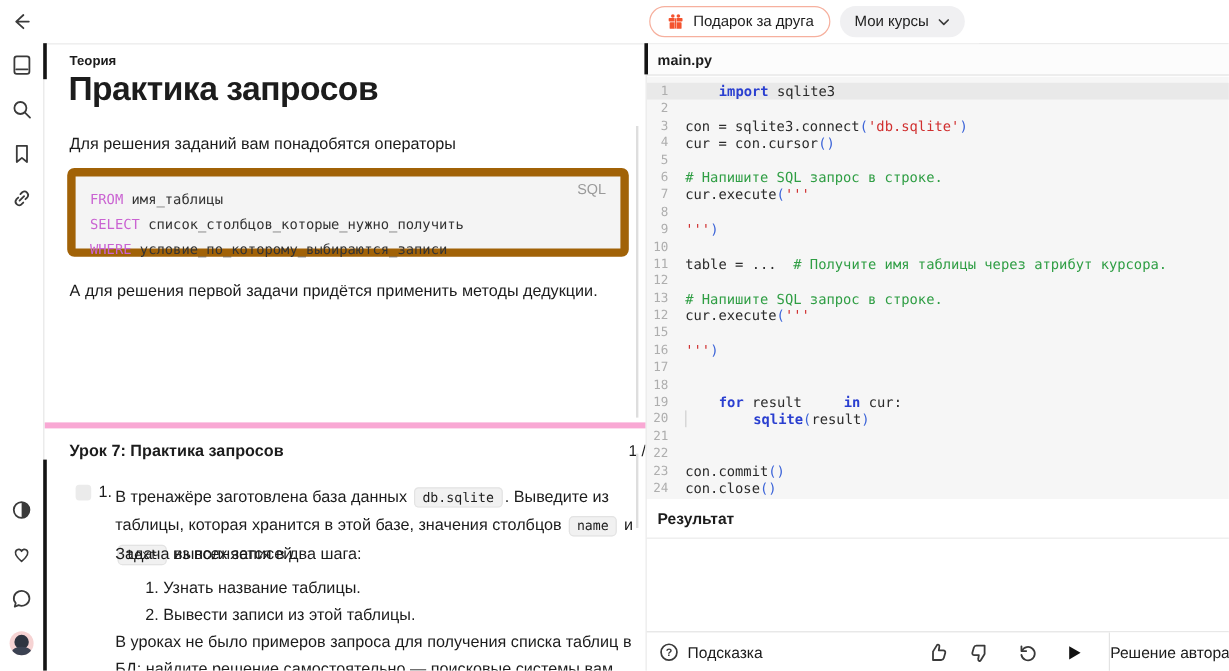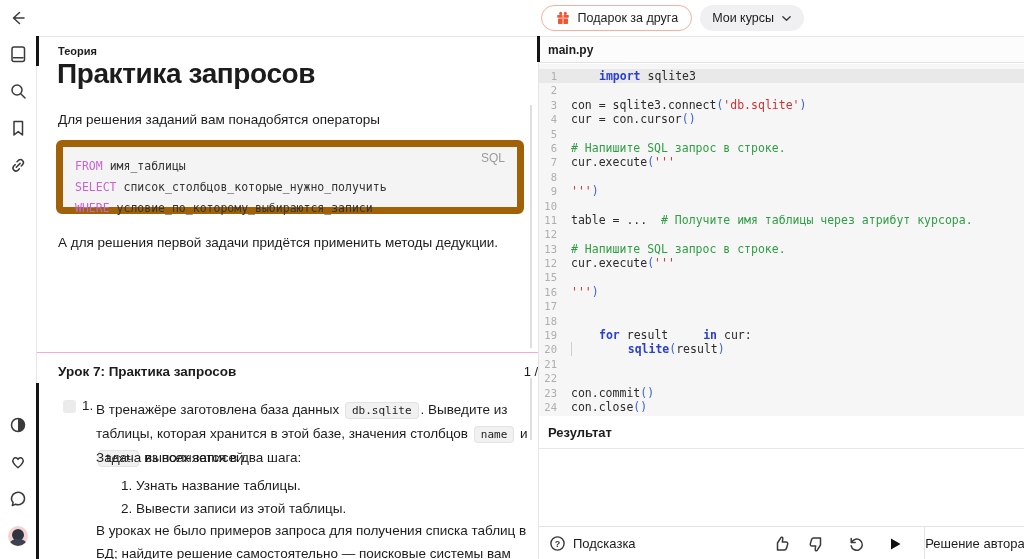--- a/index.html
+++ b/index.html
@@ -31,21 +31,21 @@
   .theory { position:absolute; left:37px; top:36px; width:500px; height:316px; background:#fff; border-top:1px solid #e6e6e6; }
   .theory-label { position:absolute; left:21px; top:8px; font-size:11px; font-weight:bold; }
   .theory-title { position:absolute; left:20px; top:21px; font-size:28px; font-weight:bold; letter-spacing:-0.4px; }
   .theory-intro { position:absolute; left:21px; top:75px; font-size:13.5px; }
   .sql-block { position:absolute; left:19px; top:103px; width:468px; height:74px; background:#f4f4f4; border:7px solid #a16207; border-radius:6px; }
   .sql-lang { position:absolute; right:12px; top:4px; font-size:12px; color:#9a9a9a; }
   .sql-code { position:absolute; left:12px; top:9px; font-family:"DejaVu Sans Mono", monospace; font-size:11.5px; line-height:21px; white-space:pre; }
   .theory-outro { position:absolute; left:21px; top:198px; font-size:13.5px; }
 
   
-  .lesson { position:absolute; left:37px; top:352px; width:570px; height:207px; background:#fff; border-top:1px solid #f9a8d4; overflow:hidden; }
+  .lesson { position:absolute; left:37px; top:352px; width:570px; height:207px; background:#fff; border-top:5px solid #f9a8d4; overflow:hidden; }
   .lesson-title { position:absolute; left:21px; top:11px; font-size:13.5px; font-weight:bold; }
   .lesson-pagination { position:absolute; right:58px; top:11px; font-size:13px; }
   .lesson-collapse { position:absolute; right:22px; top:10px; width:18px; height:18px; background:none; border:none; cursor:pointer; }
   .task-checkbox { position:absolute; left:26px; top:47px; width:13px; height:13px; background:#ebebeb; border:none; border-radius:3px; cursor:pointer; }
   .task-number { position:absolute; left:45px; top:45px; font-size:13.5px; }
   .task-text { position:absolute; left:59px; top:45px; width:442px; font-size:13.5px; line-height:23px; }
   .chip { font-family:"DejaVu Sans Mono", monospace; font-size:11px; background:#f1f1f1; border:1px solid #e3e3e3; border-radius:4px; padding:1px 6px; margin:0 2px; }
   .steps-label { position:absolute; left:59px; top:97px; font-size:13.5px; }
   .task-steps { position:absolute; left:81px; top:121px; font-size:13.5px; line-height:23px; list-style-position:outside; padding-left:18px; }
   .task-note { position:absolute; left:59px; top:166px; width:448px; font-size:13.5px; line-height:23px; }

